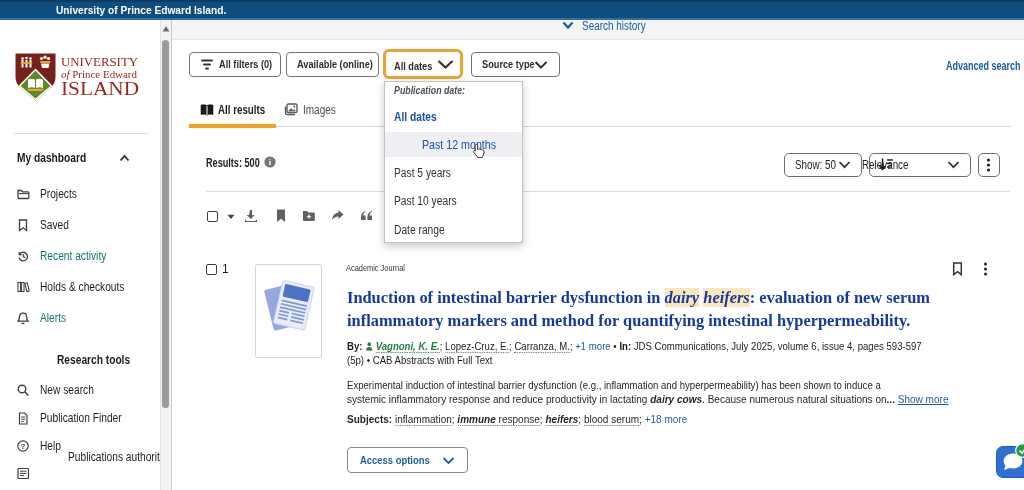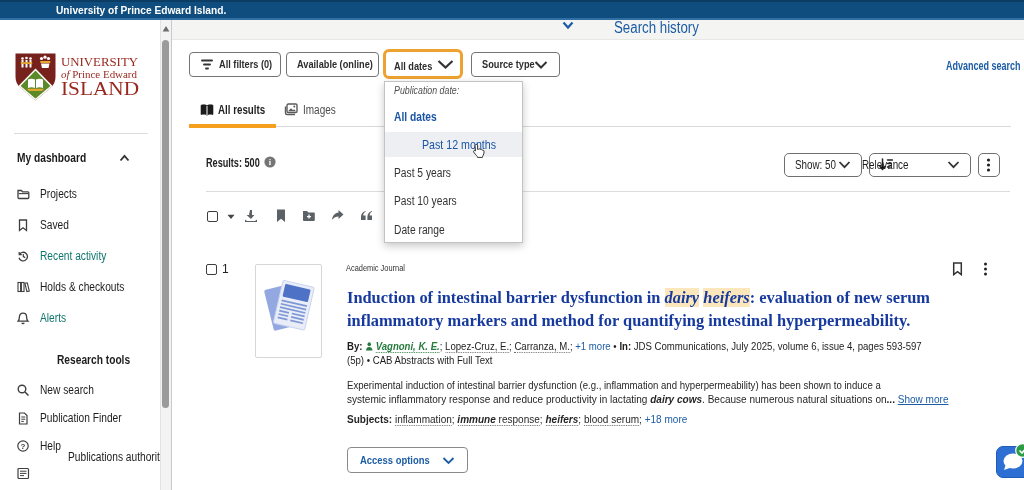--- a/index.html
+++ b/index.html
@@ -12,21 +12,21 @@
 </head>
 <body>
 
 <div class="abs" style="left:0;top:0;width:1024px;height:20px;background:#0f4d7e;border-top:2px solid #0b3c64;border-bottom:2px solid #2f6fa3;"></div>
 <div class="abs nw" style="left:12px;top:3px;height:15px;line-height:15px;color:#fff;font-size:11.5px;font-weight:bold;margin-left:44px;"><span class="cx" style="transform:scaleX(.885);">University of Prince Edward Island.</span></div>
 
 <div class="abs" style="left:171px;top:20px;width:853px;height:20px;background:#f4f4f3;border-bottom:1px solid #e7e7e6;"></div>
 <svg class="abs" style="left:562px;top:21px;" width="12" height="9" viewBox="0 0 12 9">
     <path d="M1.5 1.5 L6 6.5 L10.5 1.5" fill="none" stroke="#1c5ca5" stroke-width="2.2"></path>
   </svg>
-<div class="abs nw" style="left:582px;top:19px;font-size:16px;color:#1c5ca5;margin-left:32px;"><span class="cx" style="transform:scaleX(.83);">Search history</span></div>
+<div class="abs nw" style="left:582px;top:19px;font-size:12px;color:#1c5ca5;"><span class="cx" style="transform:scaleX(.83);">Search history</span></div>
 
 <svg class="abs" style="left:15px;top:53px;" width="41" height="48" viewBox="0 0 41 48">
   <path d="M0.5 0.5 H40.5 V24 Q40.5 30.5 35.5 34.8 L20.5 47.5 L5.5 34.8 Q0.5 30.5 0.5 24 Z" fill="#76211c"></path>
   <path d="M20.5 16.5 L36.5 33 L20.5 46.5 L4.5 33 Z" fill="#5d8a28" stroke="#fff" stroke-width="1.5"></path>
   <g fill="#fff">
     <path d="M13 26.5 q3.5-1.5 7 0 v8.5 q-3.5-1.5-7 0 Z"></path>
     <path d="M28 26.5 q-3.5-1.5-7 0 v8.5 q3.5-1.5 7 0 Z"></path>
   </g>
   <path d="M12 35.8 h17 l-1.8 2.3 h-13.4 Z" fill="#e3a72e"></path>
   <g fill="#fff">
@@ -272,21 +272,21 @@
 
 <div class="abs nw" style="left:347px;top:413px;font-size:11.5px;color:#262626;"><span class="cx" style="transform:scaleX(.872);"><b>Subjects: </b><span style="border-bottom:1px dotted #6b6b6b;">inflammation</span>; <span style="border-bottom:1px dotted #6b6b6b;"><b><i>immune</i></b> response</span>; <span style="border-bottom:1px dotted #6b6b6b;"><b><i>heifers</i></b></span>; <span style="border-bottom:1px dotted #6b6b6b;">blood serum</span>; <span style="color:#1c5ca5;">+18 more</span></span></div>
 
 <div class="abs" style="left:347px;top:447px;width:121px;height:26px;border:1px solid #8a8a8a;border-radius:4px;background:#fff;"></div>
 <div class="abs nw" style="left:360px;top:454px;font-size:11.5px;font-weight:bold;color:#1c5ca5;"><span class="cx" style="transform:scaleX(.82);">Access options</span></div>
 <svg class="abs" style="left:442px;top:457px;" width="13" height="8" viewBox="0 0 13 8">
     <path d="M1.5 1 L6.5 6 L11.5 1" fill="none" stroke="#1c5ca5" stroke-width="1.8"></path>
   </svg>
 
 <div class="abs" style="left:384px;top:81px;width:139px;height:162px;background:#fff;border:1px solid #c3c3c3;box-shadow:0 3px 8px rgba(0,0,0,.22);"></div>
-<div class="abs nw" style="left:394px;top:84px;font-size:10.5px;font-style:italic;color:#4f4f4f;"><span class="cx" style="transform:scaleX(.84);">Publication date:</span></div>
+<div class="abs nw" style="left:394px;top:84px;font-size:10.5px;font-style:italic;color:#4f4f4f;font-weight:bold;"><span class="cx" style="transform:scaleX(.84);">Publication date:</span></div>
 <div class="abs nw" style="left:394px;top:110px;font-size:12.5px;font-weight:bold;color:#1b55a4;"><span class="cx" style="transform:scaleX(.82);">All dates</span></div>
 <div class="abs" style="left:385px;top:132px;width:137px;height:25px;background:#edeff2;"></div>
 <div class="abs nw" style="left:394px;top:137px;font-size:13px;color:#1b55a4;padding-left:28px;"><span class="cx" style="transform:scaleX(.82);">Past 12 months</span></div>
 <div class="abs nw" style="left:394px;top:166px;font-size:12.5px;color:#333;"><span class="cx" style="transform:scaleX(.82);">Past 5 years</span></div>
 <div class="abs nw" style="left:394px;top:194px;font-size:12.5px;color:#333;"><span class="cx" style="transform:scaleX(.82);">Past 10 years</span></div>
 <div class="abs nw" style="left:394px;top:223px;font-size:12.5px;color:#333;"><span class="cx" style="transform:scaleX(.82);">Date range</span></div>
 
 <svg class="abs" style="left:472px;top:143px;" width="13" height="15" viewBox="0 0 15 17">
   <path d="M5 1.5 C5.9 1.5 6.5 2.1 6.5 3 V7.2 L7.3 7.3 C7.5 6.8 8 6.5 8.6 6.6 C9.2 6.7 9.5 7 9.7 7.5 C10 7.2 10.4 7.1 10.9 7.2 C11.5 7.4 11.8 7.7 11.9 8.2 C12.2 8.1 12.5 8.1 12.8 8.2 C13.6 8.4 14 9 14 10 C14 11.8 13.3 13.4 12.6 14.6 C12.2 15.3 12 15.8 12 16.5 H6.5 C6.4 15.7 6 15.2 5.3 14.4 C4.4 13.4 3.2 12.2 2 10.3 C1.6 9.6 1.8 8.9 2.3 8.5 C2.9 8.1 3.6 8.2 4.1 8.9 L3.5 3 C3.5 2.1 4.1 1.5 5 1.5 Z" fill="#fff" stroke="#1a1a1a" stroke-width="1"></path>
 </svg>

